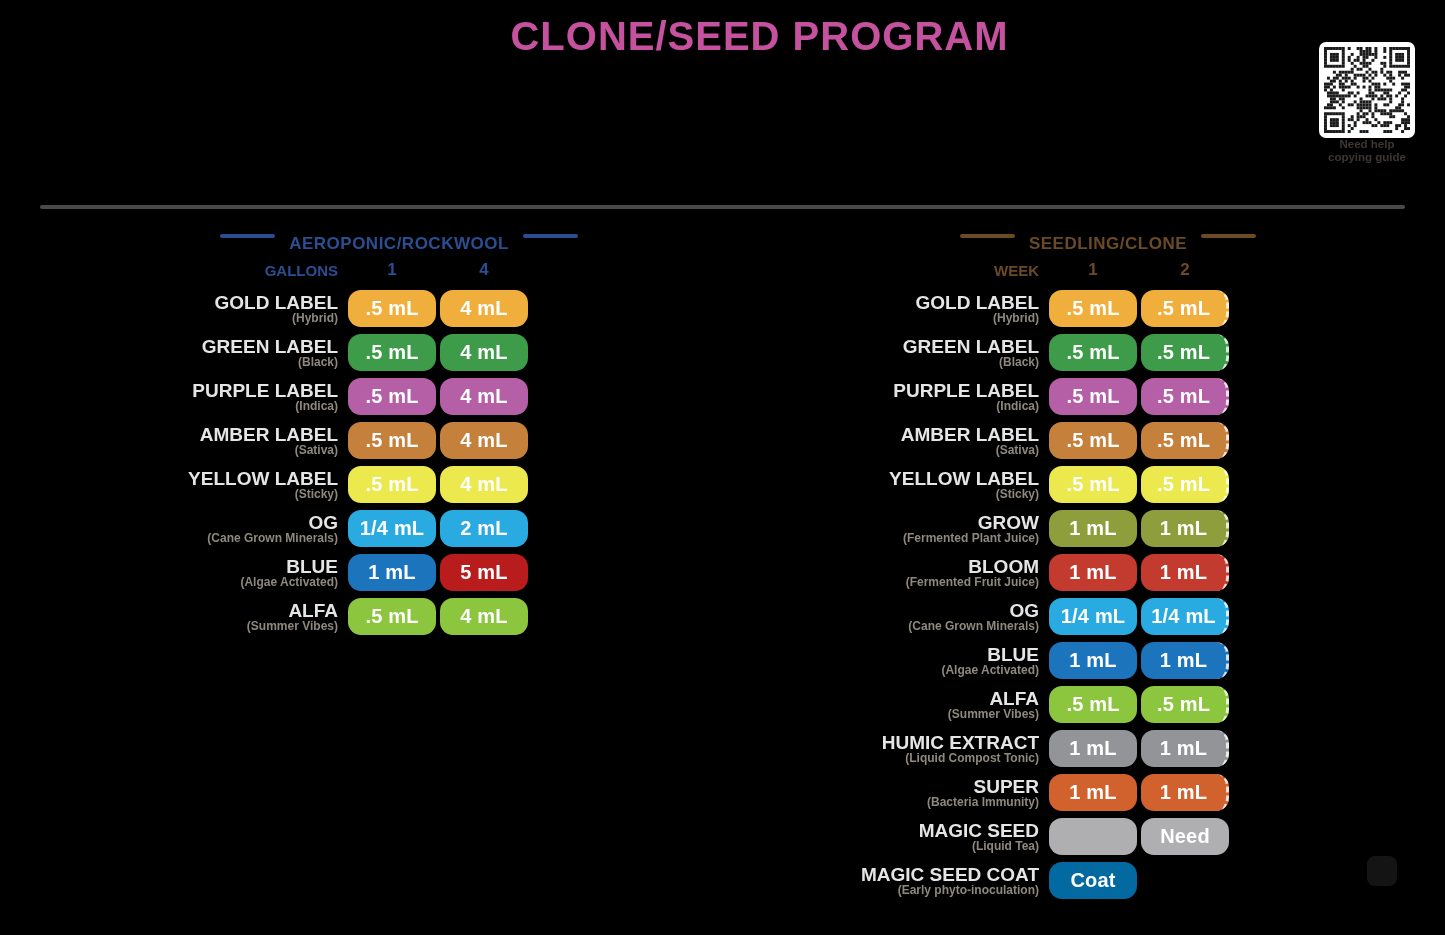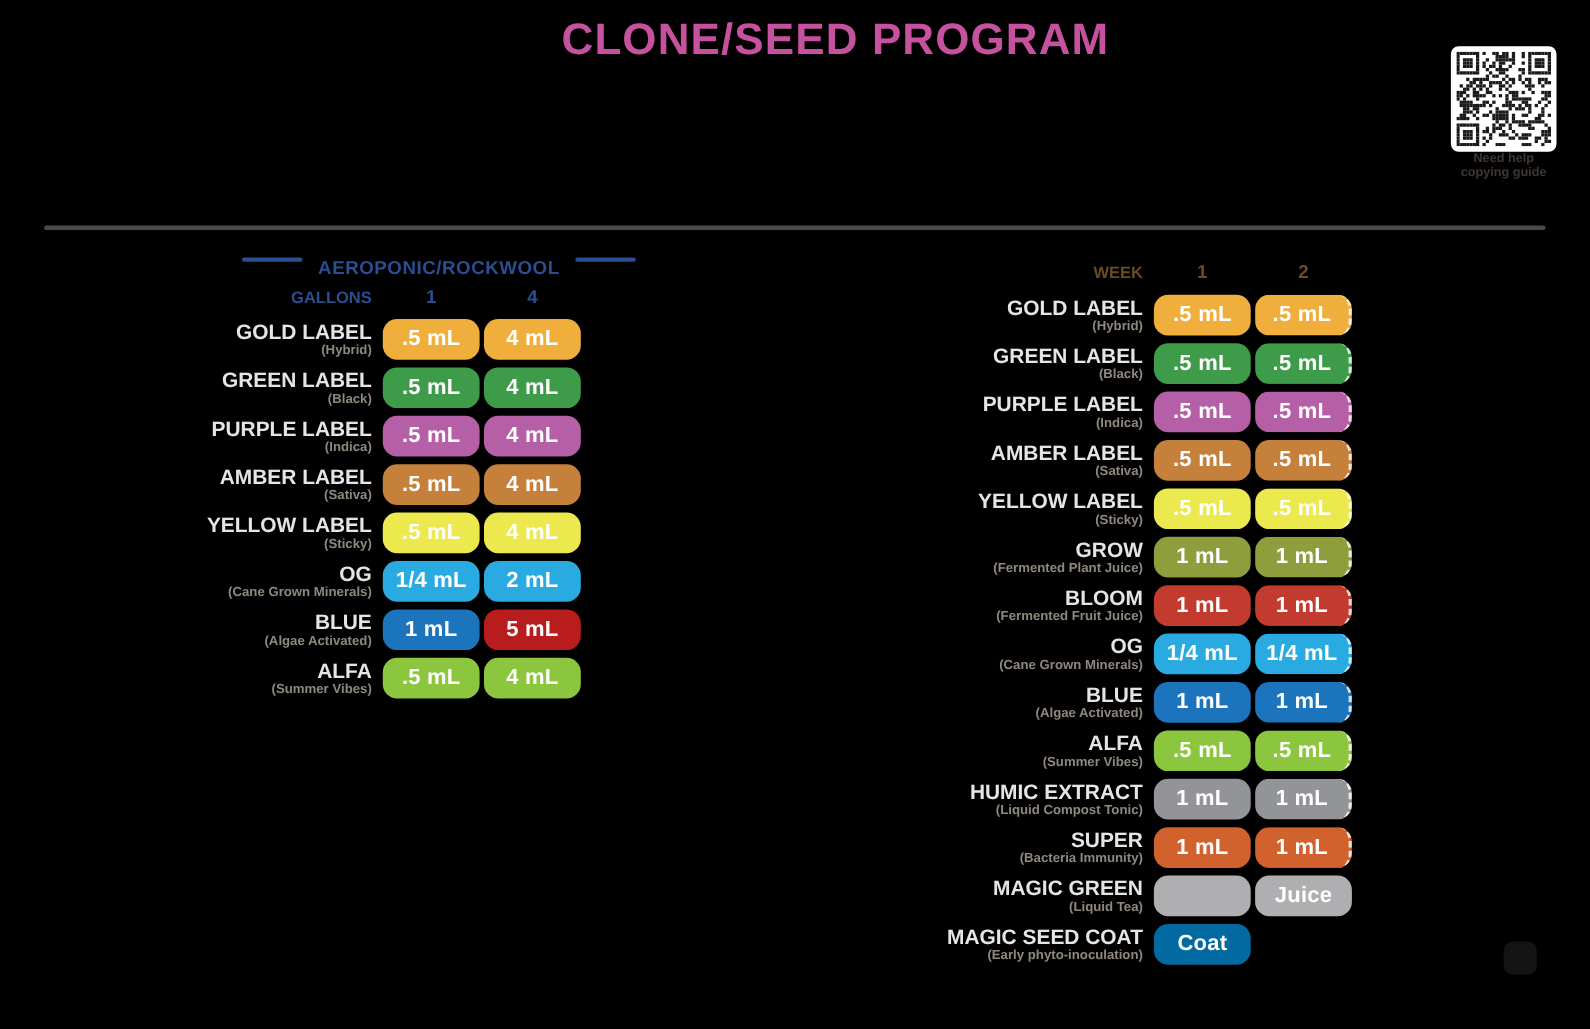--- a/index.html
+++ b/index.html
@@ -581,20 +581,25 @@
           <div class="pill" style="background: rgb(140, 198, 63);">.5 mL</div>
         </div>
         <div class="cell">
           <div class="pill" style="background: rgb(140, 198, 63);">4 mL</div>
         </div>
       </div>
     </div>
 </section>
 
 <section class="ftable table-right" style="--accent: #6B4A26;">
+  <div class="t-head">
+    <span class="dash"></span>
+    <span class="t-title">SEEDLING/CLONE</span>
+    <span class="dash"></span>
+  </div>
   <div class="t-sub">
     <span class="unit">WEEK</span>
     <span class="colnum">1</span>
     <span class="colnum">2</span>
   </div>
   <div class="rows">
       <div class="row">
         <div class="lab">
           <span class="main">GOLD LABEL</span>
           <span class="sub">(Hybrid)</span>
@@ -733,28 +738,28 @@
         </div>
         <div class="cell">
           <div class="pill" style="background: rgb(210, 98, 45);">1 mL</div>
         </div>
         <div class="cell">
           <div class="pill dashed" style="background: rgb(210, 98, 45);">1 mL</div>
         </div>
       </div>
       <div class="row">
         <div class="lab">
-          <span class="main">MAGIC GREEN</span>
+          <span class="main">MAGIC SEED</span>
           <span class="sub">(Liquid Tea)</span>
         </div>
         <div class="cell">
           <div class="pill" style="background: rgb(175, 175, 178);"></div>
         </div>
         <div class="cell">
-          <div class="pill" style="background: rgb(175, 175, 178);">Juice</div>
+          <div class="pill" style="background: rgb(175, 175, 178);">Need</div>
         </div>
       </div>
       <div class="row">
         <div class="lab">
           <span class="main">MAGIC SEED COAT</span>
           <span class="sub">(Early phyto-inoculation)</span>
         </div>
         <div class="cell">
           <div class="pill" style="background: #0369a1;">Coat</div>
         </div>

